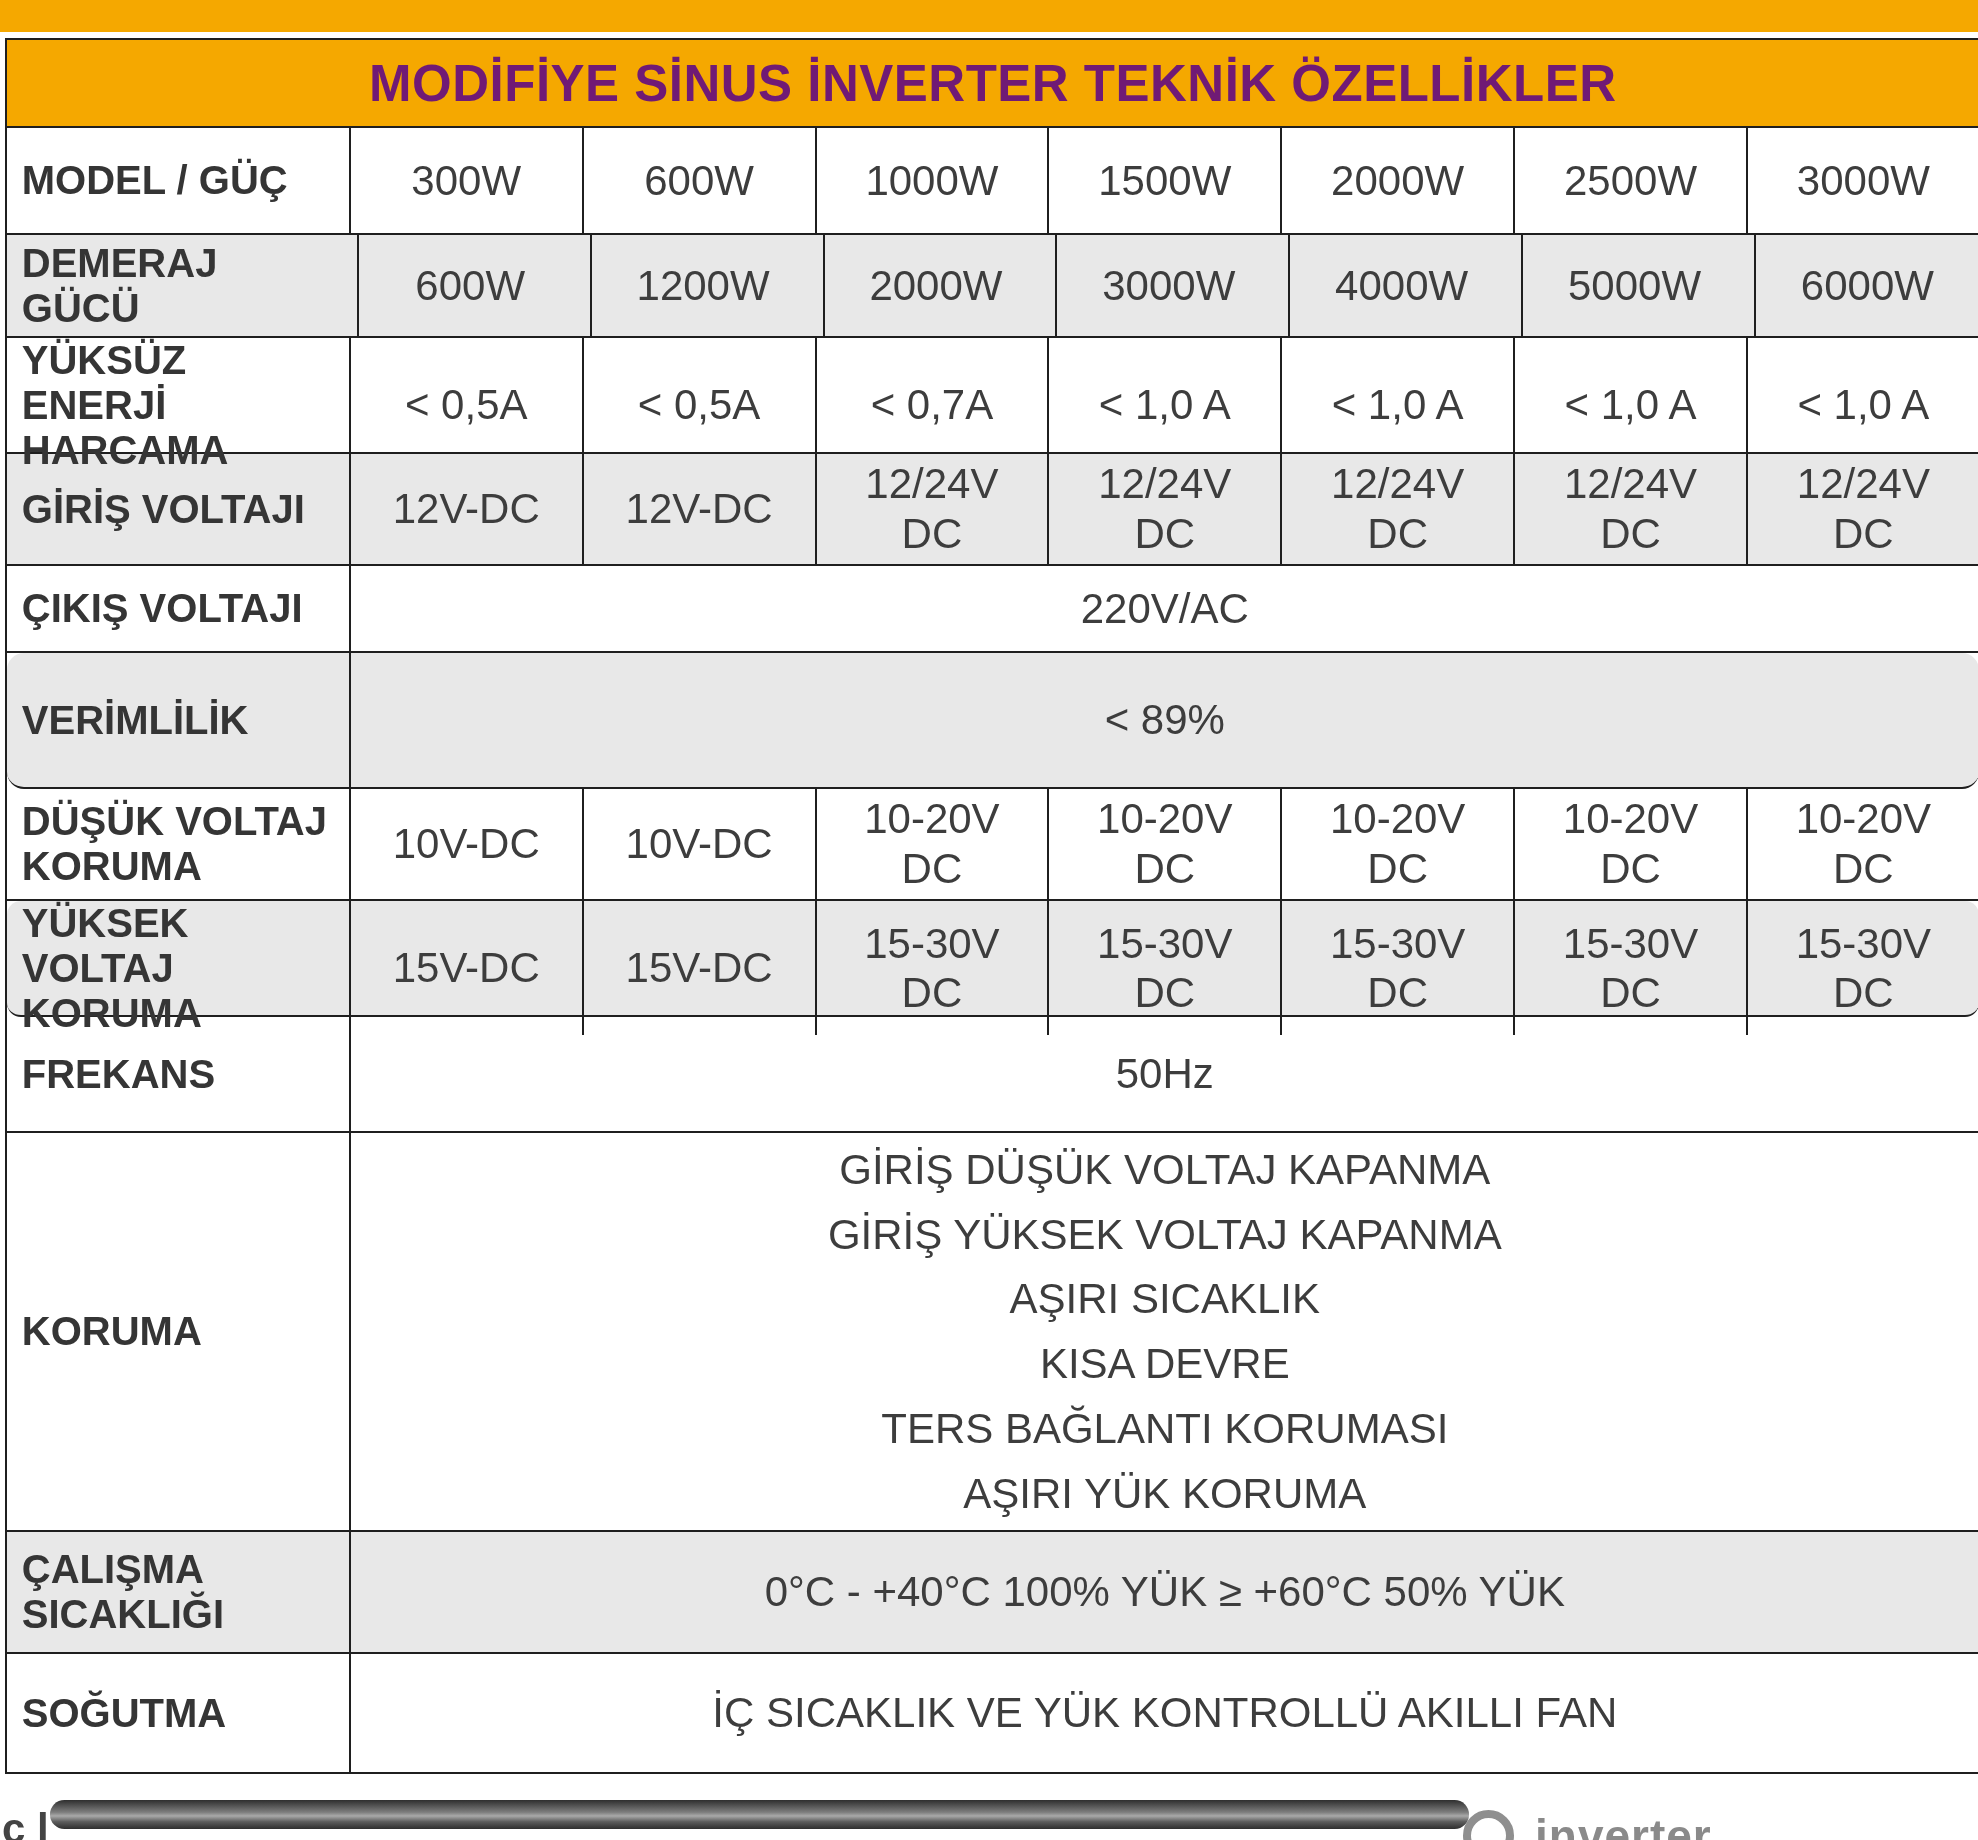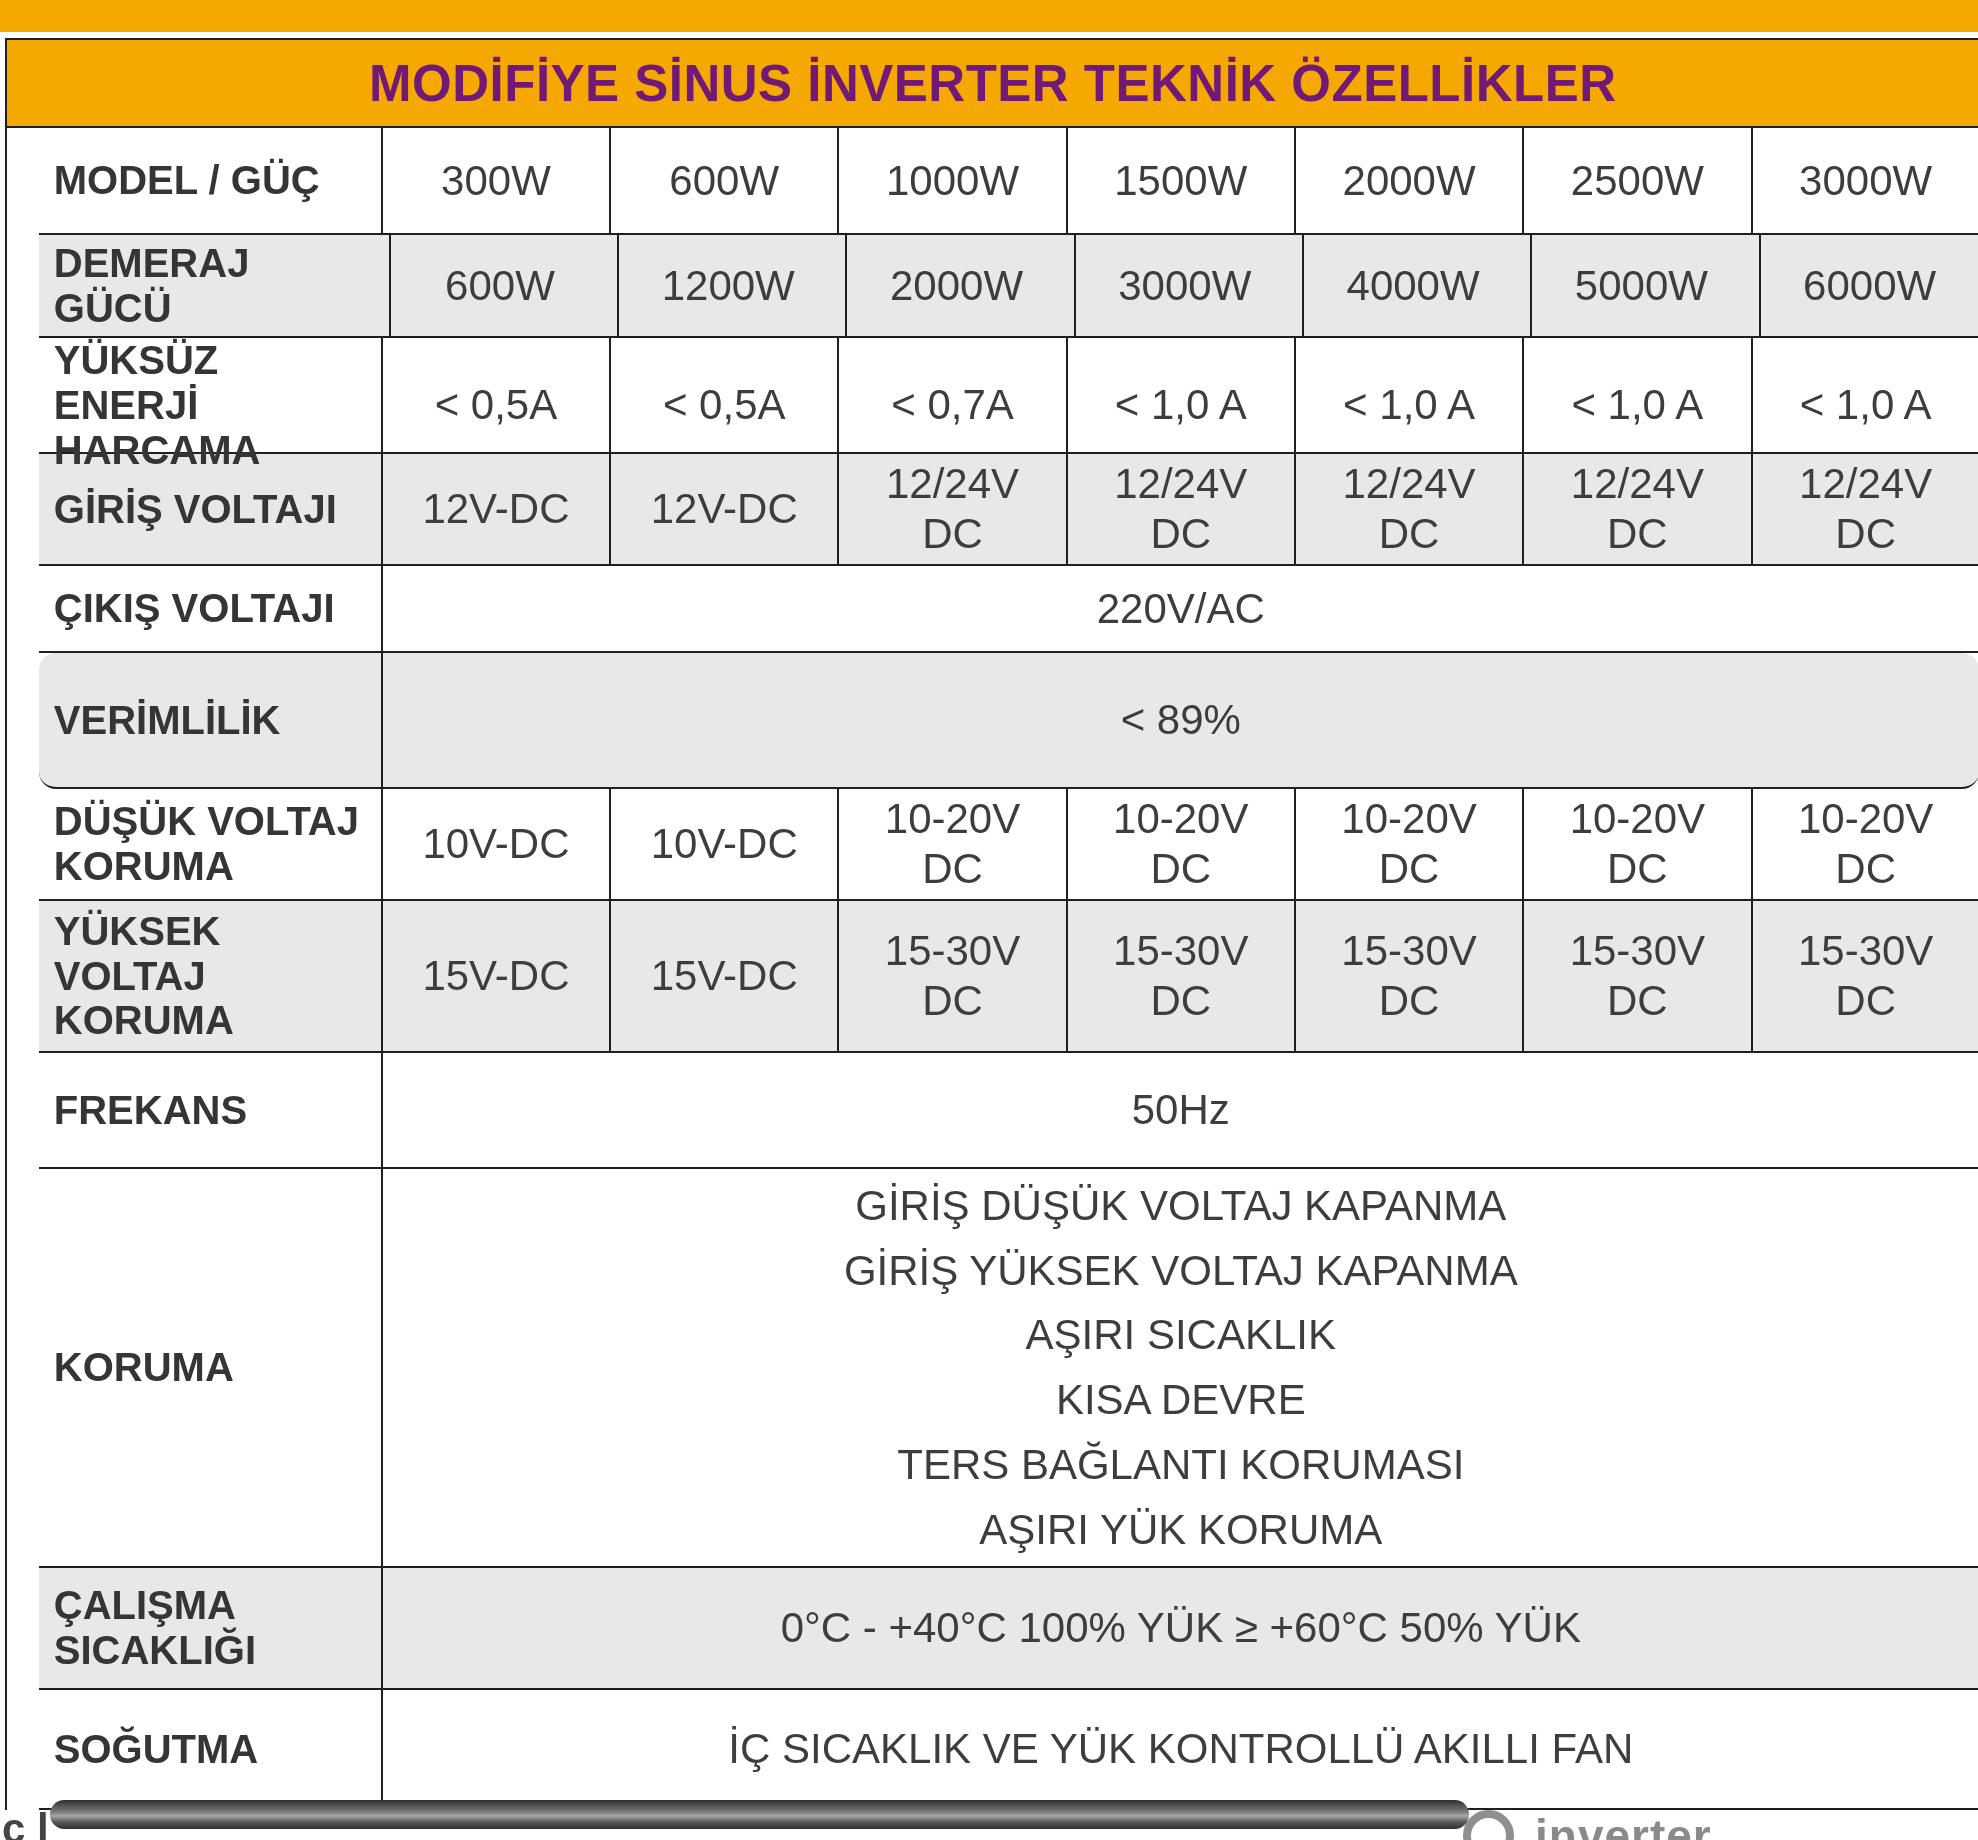--- a/index.html
+++ b/index.html
@@ -15,21 +15,21 @@
     font-family:"Liberation Sans",sans-serif;color:var(--text);
   }
   .accent-strip{position:absolute;left:0;top:0;width:1978px;height:32px;background:var(--yellow);}
   .sheet{position:absolute;left:4.8px;top:38px;width:1974px;border-left:2.9px solid var(--line);}
   .title-bar{
     height:90px;background:var(--yellow);
     border-top:2.9px solid var(--line);border-bottom:2.9px solid var(--line);
     display:flex;align-items:center;justify-content:center;
   }
   .title-bar h1{font-size:51px;font-weight:bold;color:#701a75;letter-spacing:0.5px;}
-  .spec-table{width:100%;padding-left:32px;}
+  .spec-table{width:100%;}
   .t-row{
     display:grid;grid-template-columns:342px repeat(7,1fr);
     border-bottom:2.9px solid var(--line);background:#ffffff;
   }
   .t-row.span{grid-template-columns:342px 1fr;}
   .t-row.shade{background:var(--shade);}
   .t-row > div + div{border-left:2.9px solid var(--line);}
   .t-label{
     display:flex;align-items:center;text-align:left;
     padding:0 15px;font-weight:bold;font-size:40px;line-height:1.12;color:#353535;
@@ -41,21 +41,21 @@
   }
   .t-cell.multi{flex-direction:column;}
   .k-line{margin:7.6px 0;}
   .t-row:nth-of-type(1){height:107px;}
   .t-row:nth-of-type(2){height:103px;gap:8px;}
   .t-row:nth-of-type(3){height:116px;}
   .t-row:nth-of-type(4){height:112px;}
   .t-row:nth-of-type(5){height:87px;}
   .t-row:nth-of-type(6){height:136px;border-radius:17px;}
   .t-row:nth-of-type(7){height:112px;}
-  .t-row:nth-of-type(8){height:152px;}
+  .t-row:nth-of-type(8){height:116px;border-radius:14px;}
   .t-row:nth-of-type(9){height:116px;}
   .t-row:nth-of-type(10){height:399px;}
   .t-row:nth-of-type(11){height:122px;}
   .t-row:nth-of-type(12){height:120px;}
   .footer-bar{
     position:absolute;left:50px;top:1800px;width:1419px;height:28.5px;border-radius:14.3px;
     background:linear-gradient(180deg,#2e2e2e 0%,#7d7d7d 42%,#a9a9a9 55%,#5c5c5c 75%,#2e2e2e 100%);
   }
   .brand-circle{
     position:absolute;left:1463px;top:1810px;width:51px;height:51px;border-radius:50%;

